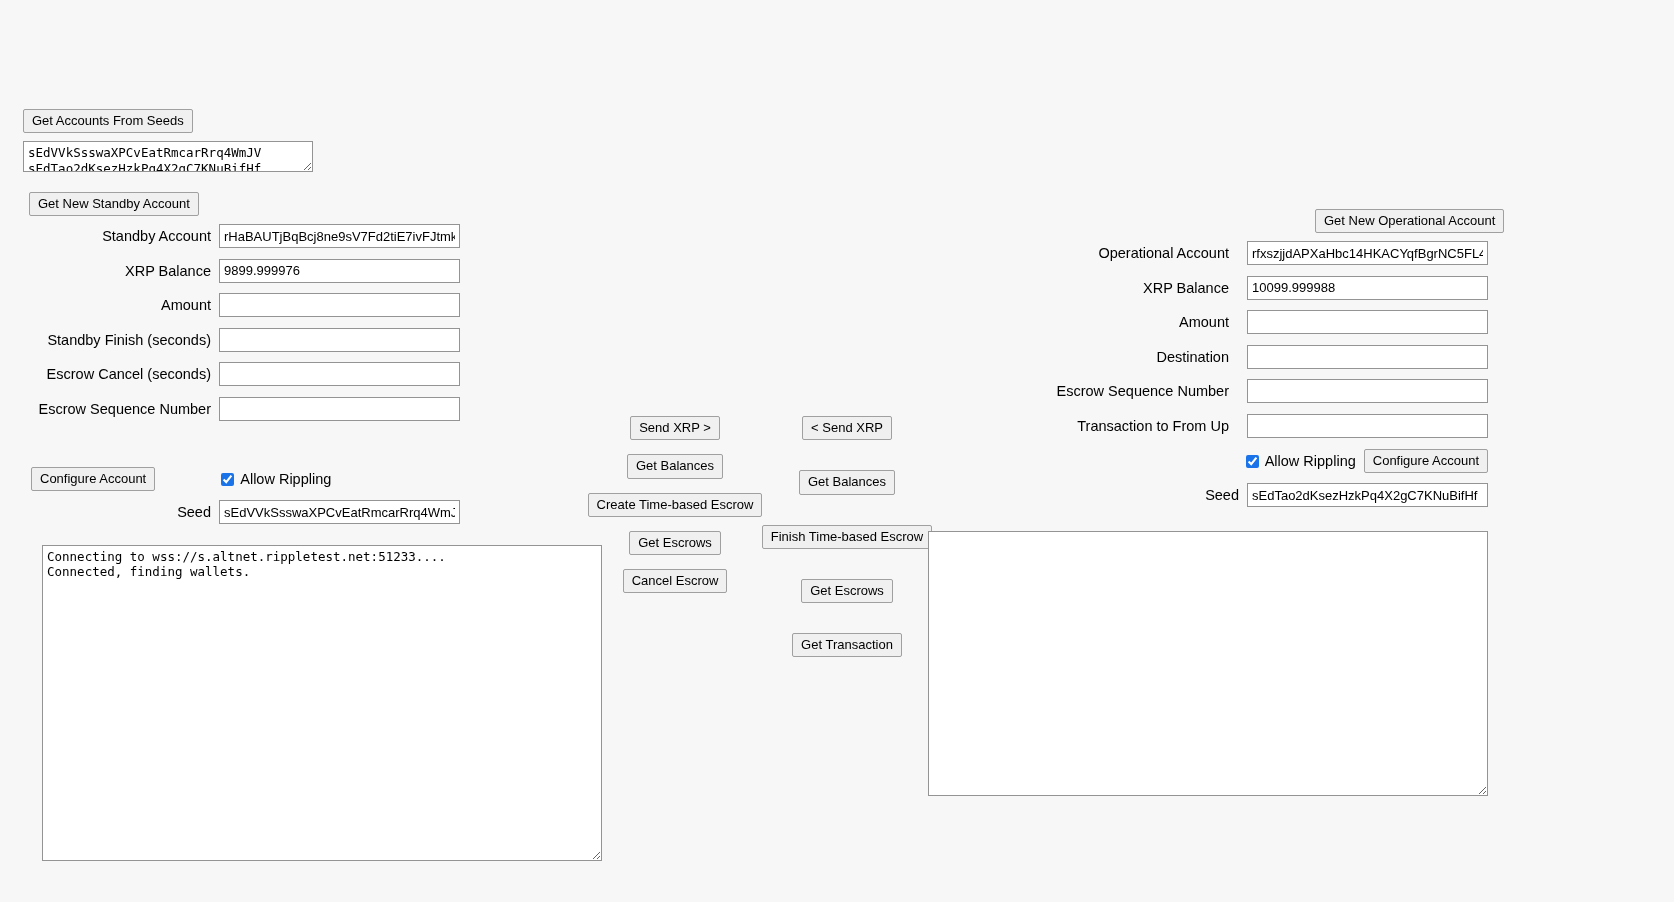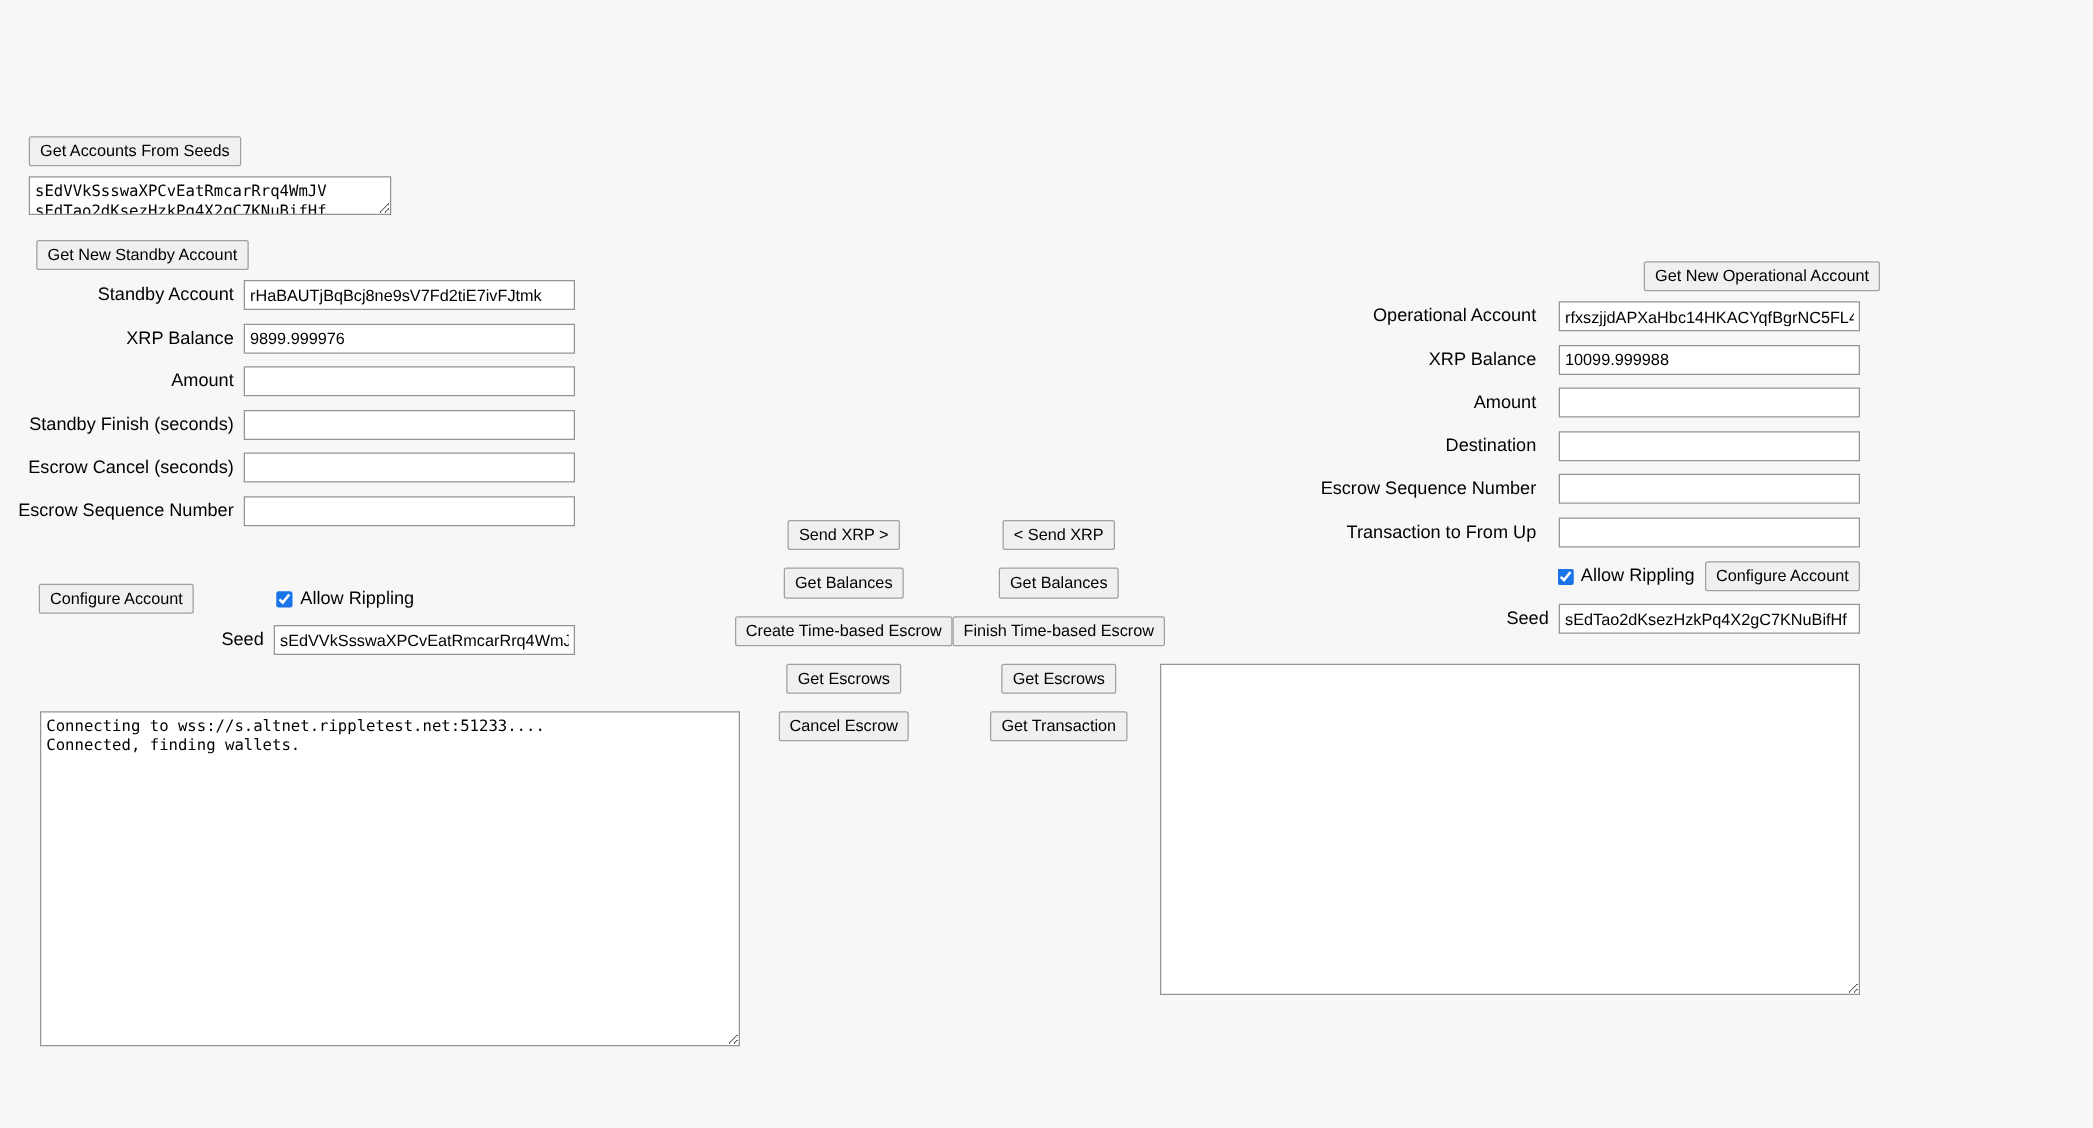--- a/index.html
+++ b/index.html
@@ -125,21 +125,21 @@
     margin-bottom: 10.5px;
     height: 24px;
   }
   .frow .flabel {
     font-size: 14.5px;
     color: #000;
     text-align: right;
     margin-right: 8px;
     white-space: nowrap;
   }
-  .left-form input[type="text"] { width: 265px; }
+  .left-form input[type="text"] { width: 241px; }
   
   .right-form {
     position: absolute;
     left: 1040px;
     top: 241px;
     width: 448px;
   }
   .right-form .frow { justify-content: flex-end; gap: 10px; }
   .right-form input[type="text"] { width: 241px; }
   .left-config-row {
@@ -210,29 +210,28 @@
     gap: 14px;
   }
   .center-col-right {
     position: absolute;
     left: 766px;
     top: 416px;
     width: 162px;
     display: flex;
     flex-direction: column;
     align-items: center;
-    gap: 14px;
+    gap: 30px;
   }
   .log-left {
     position: absolute;
-    left: 32px;
+    left: 42px;
     top: 545px;
     width: 560px;
-    height: 268px;
-    margin-top: 24px;
+    height: 316px;
   }
   .log-right {
     position: absolute;
     left: 928px;
     top: 531px;
     width: 560px;
     height: 265px;
   }
 </style>
 </head>

